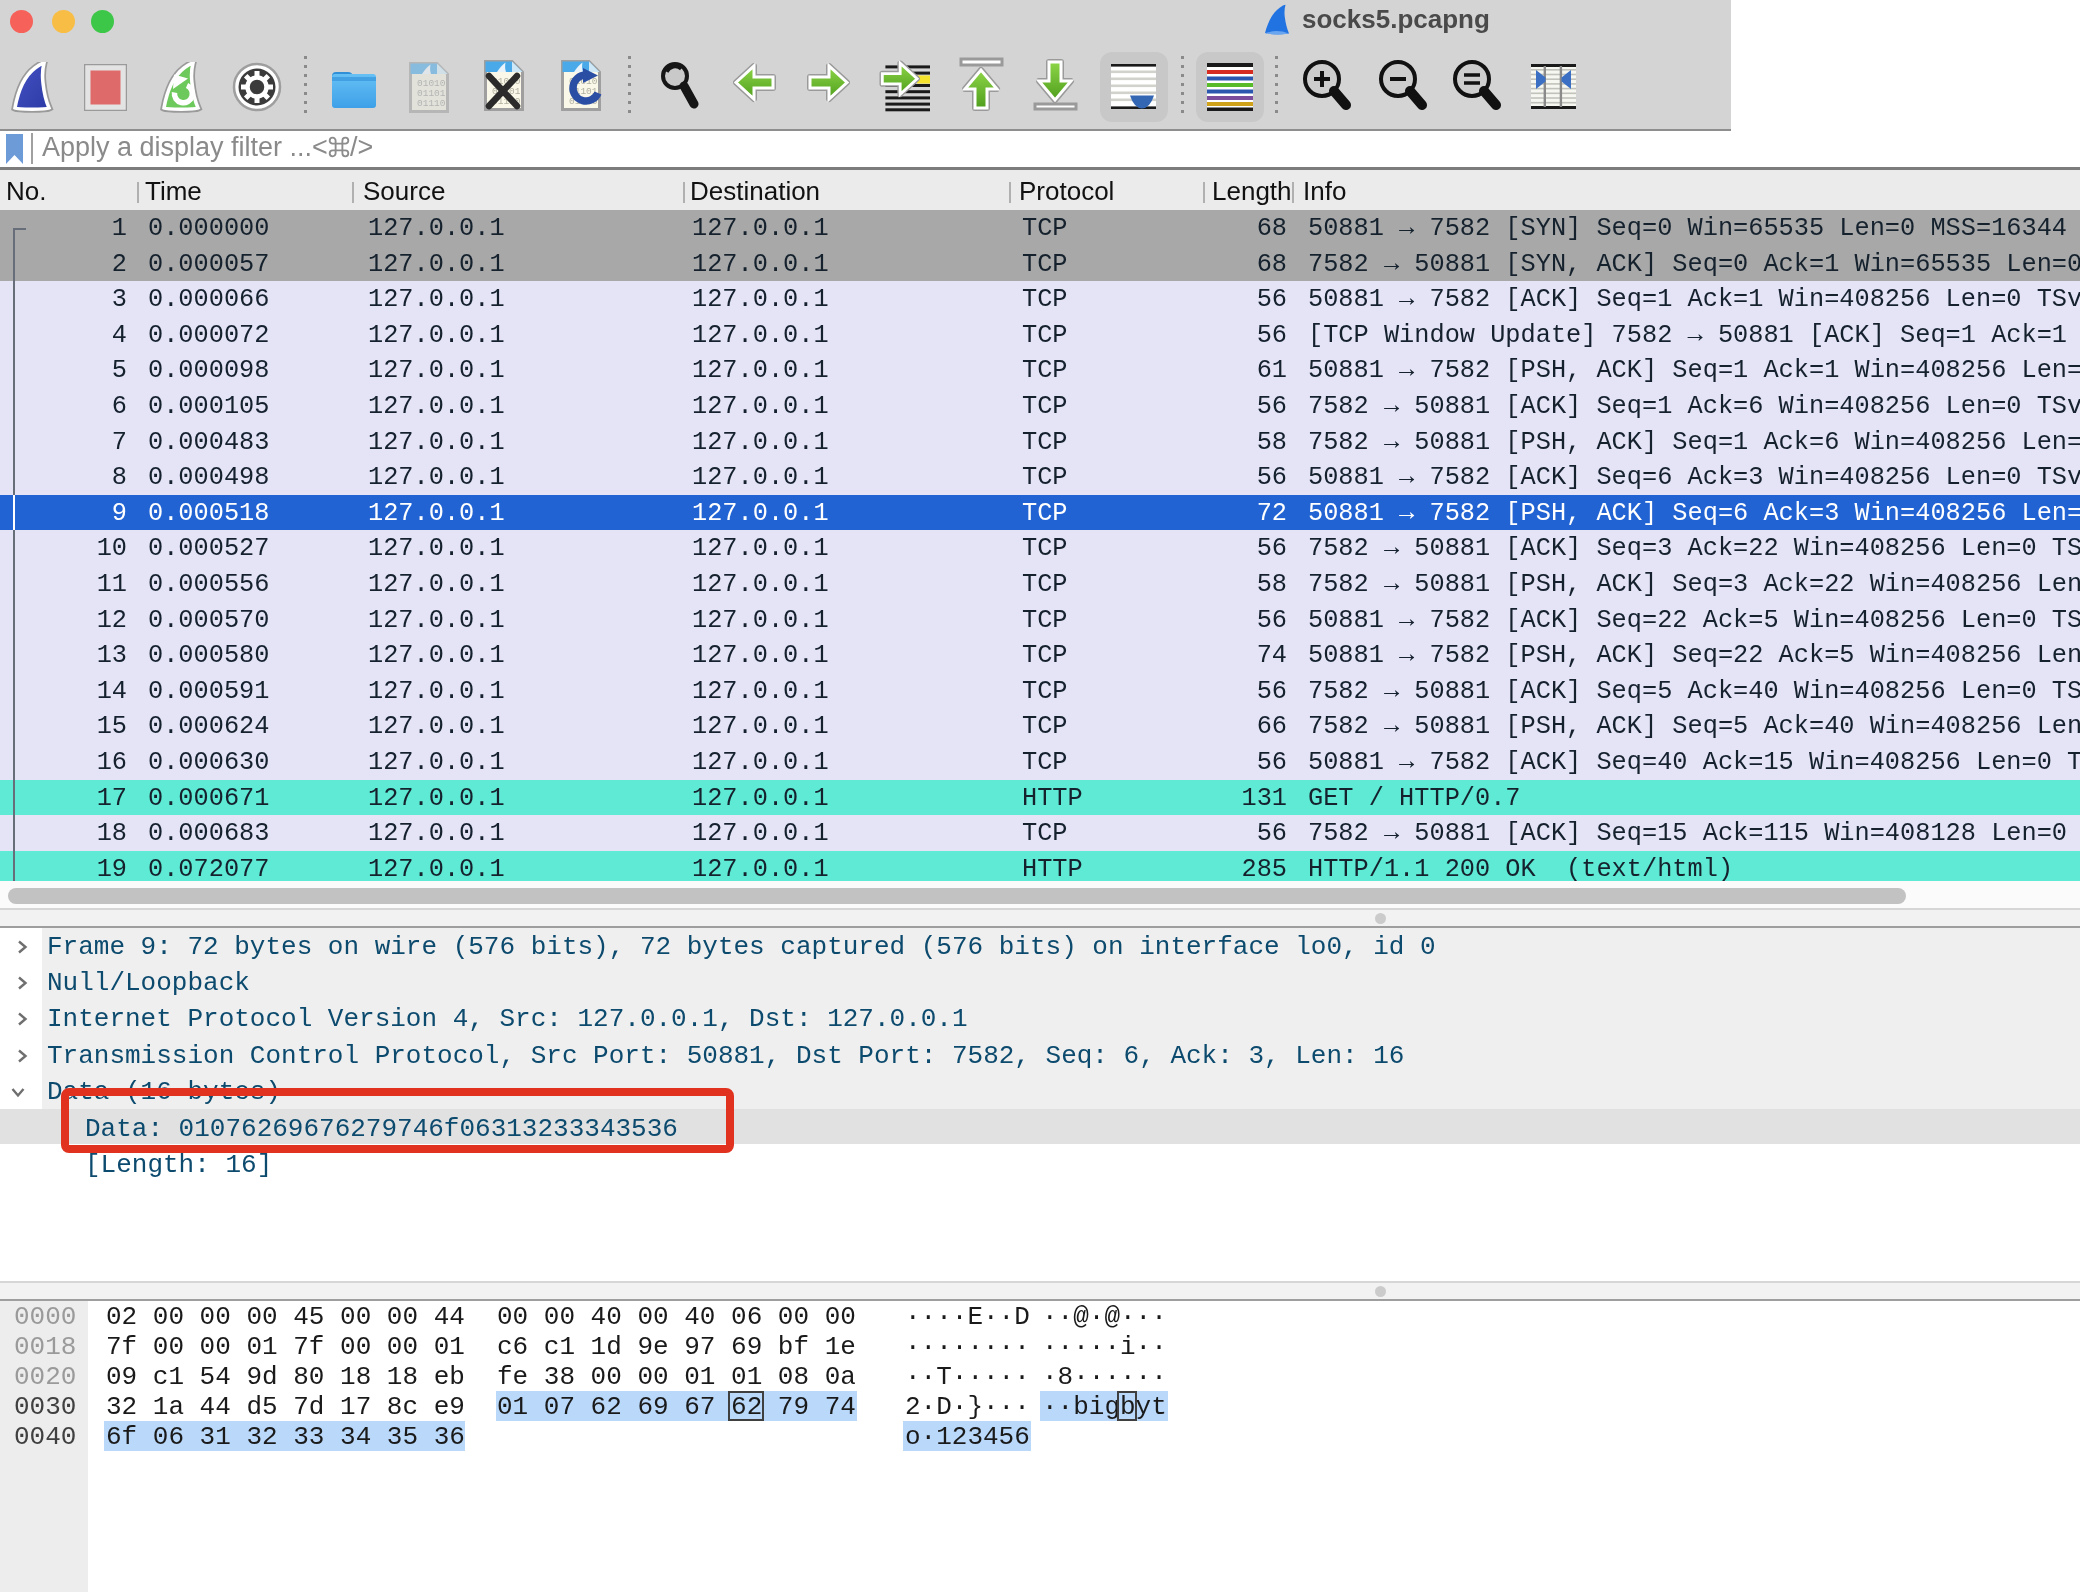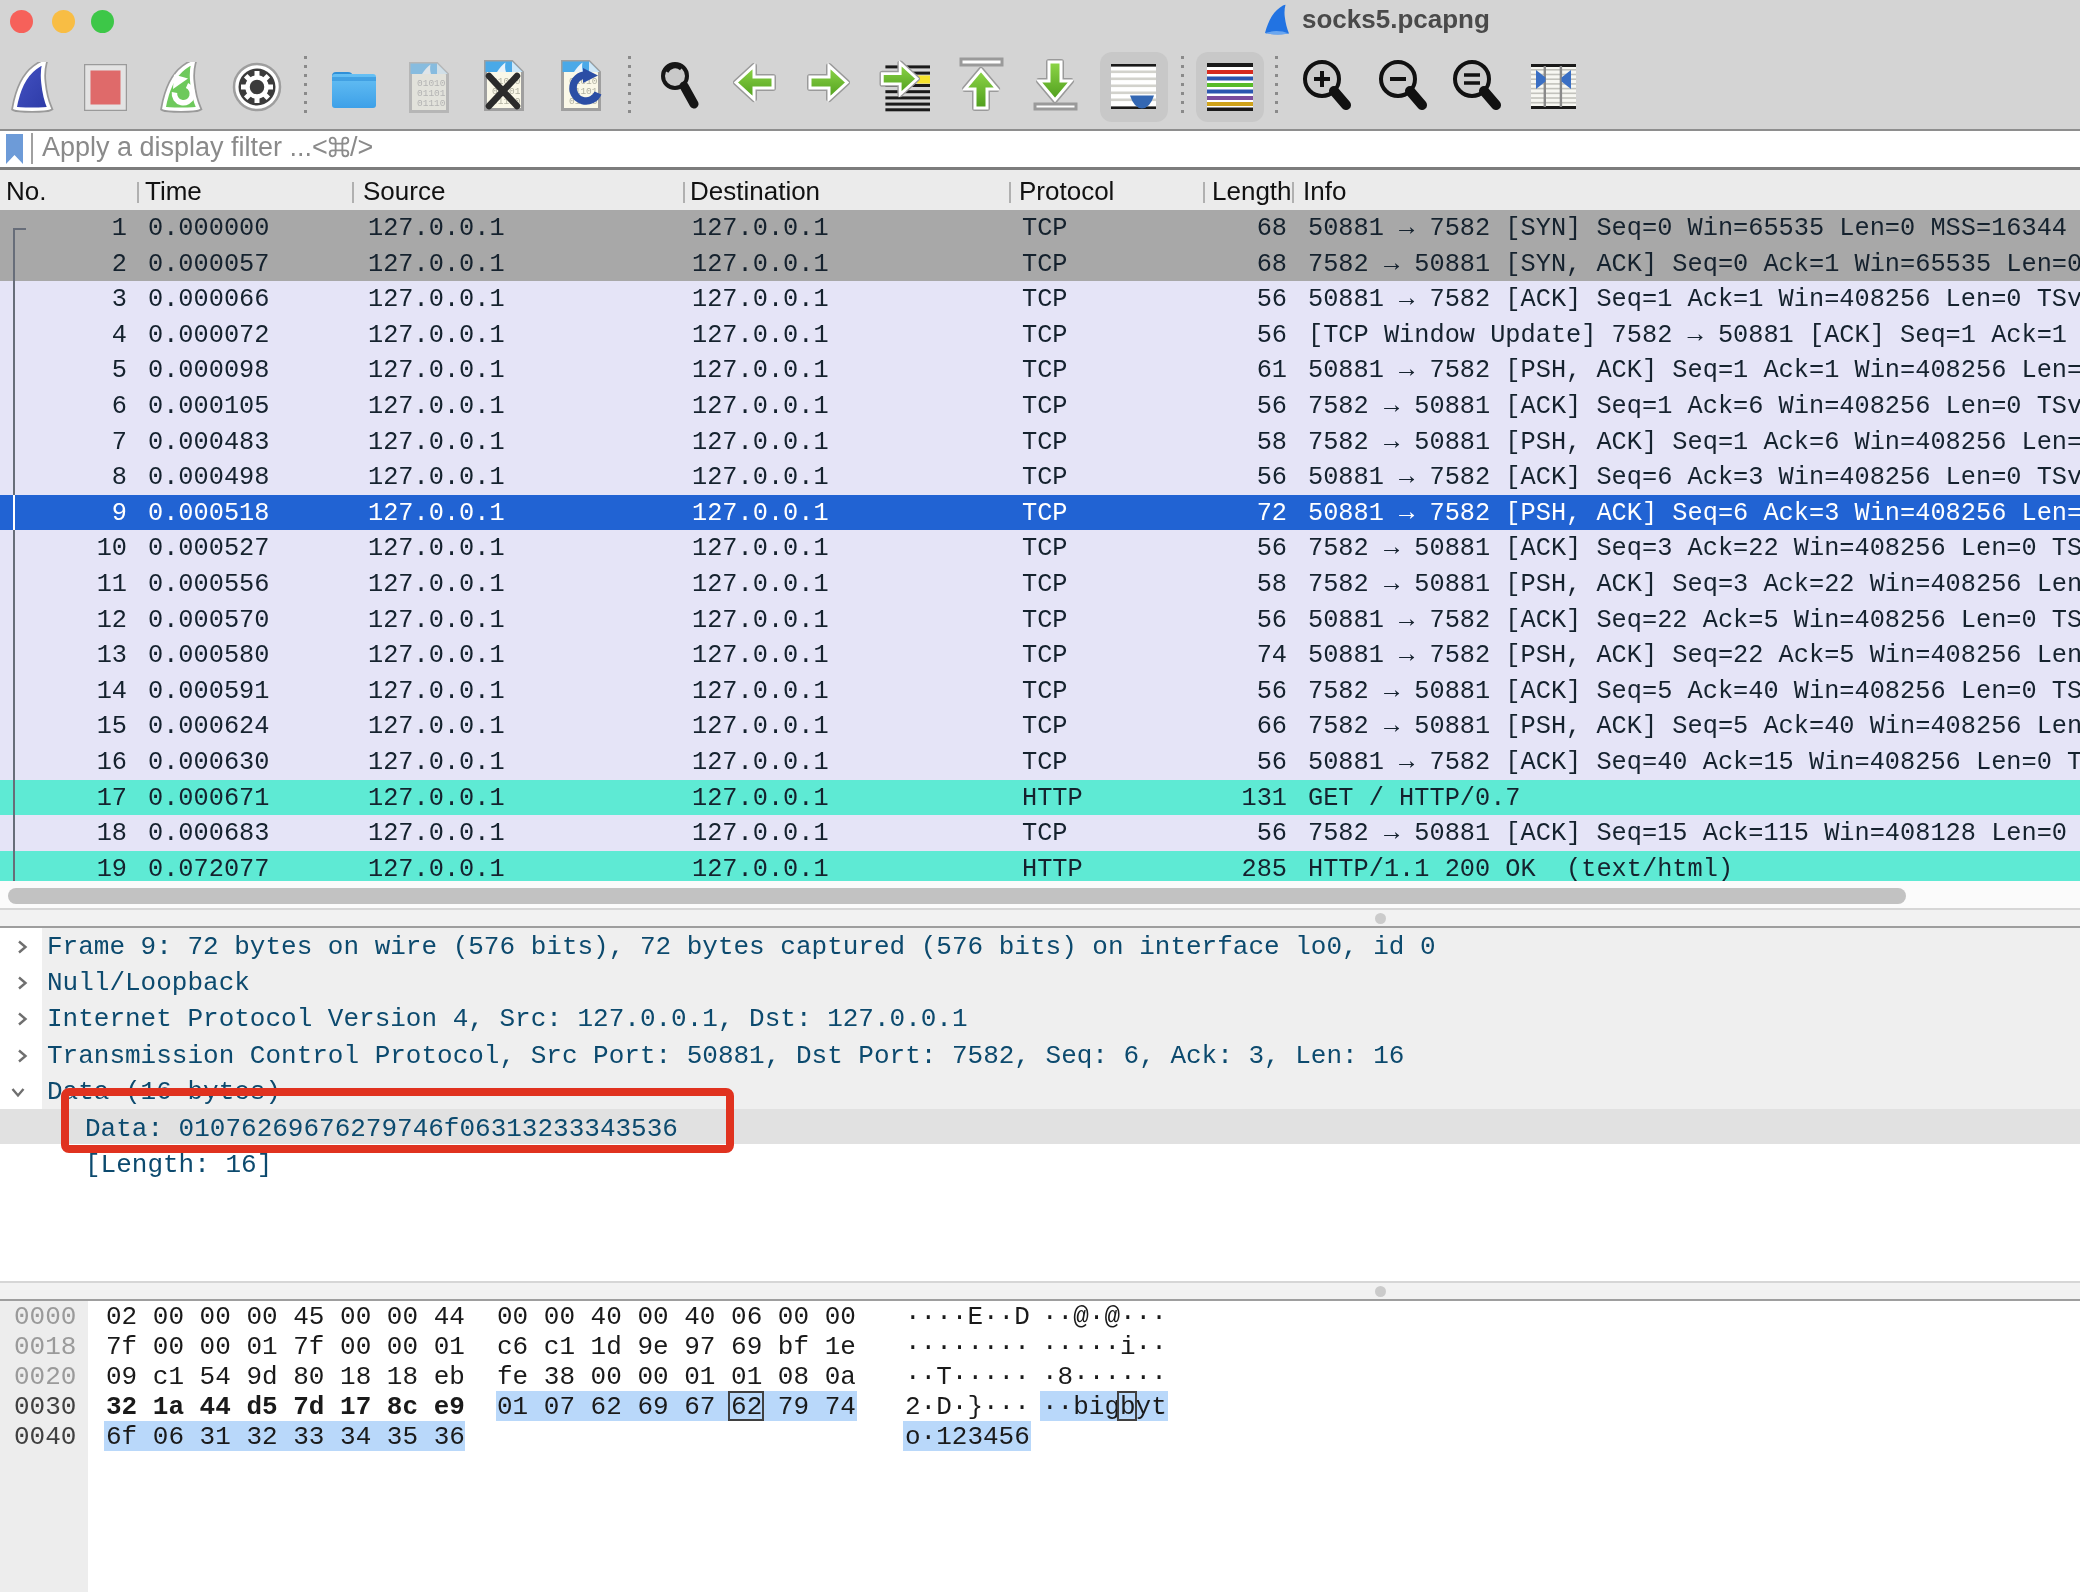--- a/index.html
+++ b/index.html
@@ -1,20 +1,20 @@
 <!DOCTYPE html>
 <html><head>
 <meta charset="utf-8">
 <style>
   * { margin:0; padding:0; box-sizing:border-box; }
   html,body { width:2080px; height:1592px; overflow:hidden; background:#fff; }
   body { font-family:"Liberation Sans", sans-serif; position:relative; }
   .abs { position:absolute; }
   
-  #titlebar { position:absolute; left:0; top:0; width:2080px; height:131px;
+  #titlebar { position:absolute; left:0; top:0; width:1731px; height:131px;
     background:#d4d4d4; border-bottom:2px solid #8e8e8e;text-align:center; }
   .tl { position:absolute; top:10px; width:23px; height:23px; border-radius:50%; }
   #title { position:absolute; top:4px; left:1302px; font-size:26px; font-weight:bold; color:#4a4a4a; }
   .sep { position:absolute; top:56px; height:60px; width:3px;
     background-image:repeating-linear-gradient(to bottom,#8a8a8a 0 3px,transparent 3px 9px); }
   
   #filterbar { position:absolute; left:0; top:131px; width:2080px; height:39px; background:#fff;
     border-bottom:3px solid #7c7c7c; }
   #filterph { position:absolute; left:42px; top:1px; font-size:27px; color:#8a8a8a; }
   
@@ -342,21 +342,21 @@
       <div class="hx" style="left:905px;top:30.7px;">········</div>
       <div class="hx" style="left:1042px;top:30.7px;">·····i··</div>
       <div class="hx off" style="left:14px;top:60.9px;">0020</div>
       <div class="hx" style="left:106px;top:60.9px;">09 c1 54 9d 80 18 18 eb</div>
       <div class="hx" style="left:497px;top:60.9px;">fe 38 00 00 01 01 08 0a</div>
       <div class="hx" style="left:905px;top:60.9px;">··T·····</div>
       <div class="hx" style="left:1042px;top:60.9px;">·8······</div>
       <div class="hl" style="left:496px;top:90.1px;width:361px;"></div>
       <div class="hl" style="left:1040px;top:90.1px;width:128px;"></div>
       <div class="hx offd" style="left:14px;top:91.1px;">0030</div>
-      <div class="hx" style="left:106px;top:91.1px;font-weight:bold;">32 1a 44 d5 7d 17 8c e9</div>
+      <div class="hx" style="left:106px;top:91.1px;">32 1a 44 d5 7d 17 8c e9</div>
       <div class="hx" style="left:497px;top:91.1px;">01 07 62 69 67 62 79 74</div>
       <div class="hx" style="left:905px;top:91.1px;">2·D·}···</div>
       <div class="hx" style="left:1042px;top:91.1px;">··bigbyt</div>
       <div class="hl" style="left:104px;top:120.3px;width:361px;"></div>
       <div class="hl" style="left:903px;top:120.3px;width:128px;"></div>
       <div class="hx offd" style="left:14px;top:121.3px;">0040</div>
       <div class="hx" style="left:106px;top:121.3px;">6f 06 31 32 33 34 35 36</div>
       <div class="hx" style="left:497px;top:121.3px;"></div>
       <div class="hx" style="left:905px;top:121.3px;">o·123456</div>
       <div class="hx" style="left:1042px;top:121.3px;"></div>

